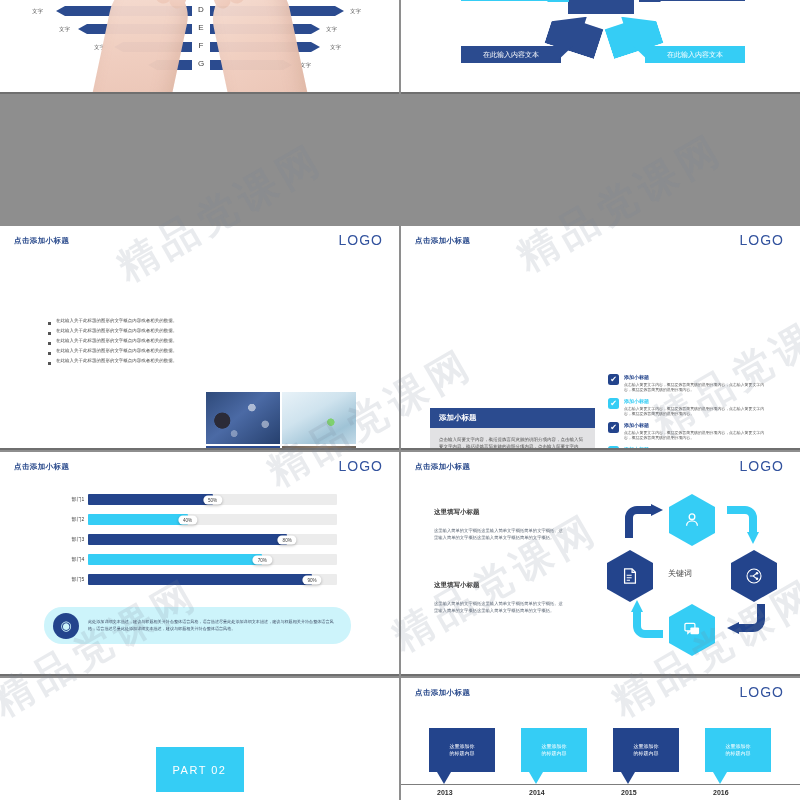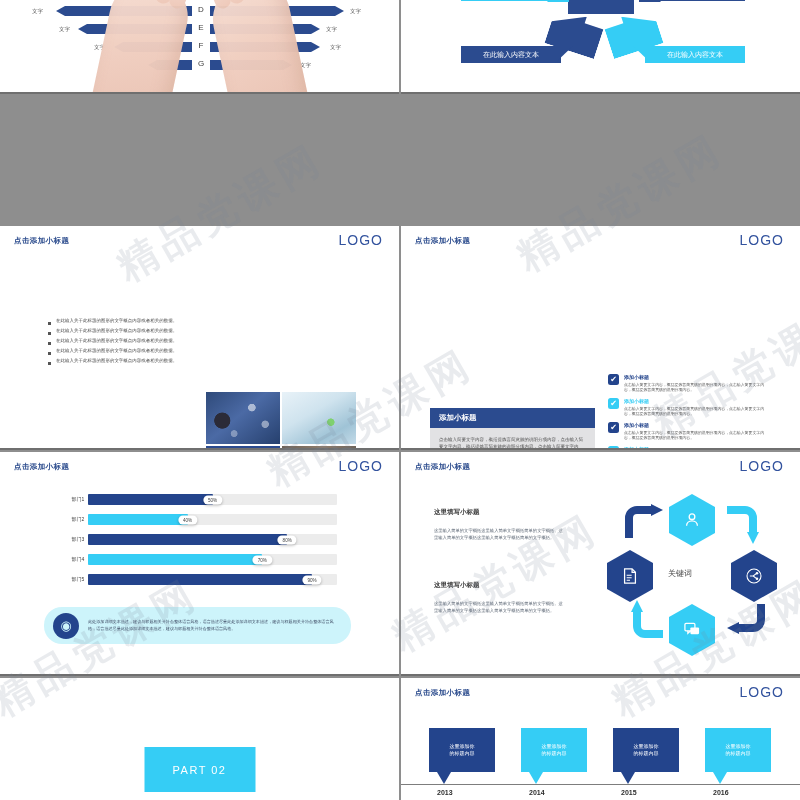--- a/index.html
+++ b/index.html
@@ -402,21 +402,21 @@
               <path d="M40 38H22a8 8 0 0 1-8-8V14" fill="none" stroke="#35cdf5" stroke-width="8"></path>
               <path d="M8 16l6-12 6 12z" fill="#35cdf5"></path>
             </svg>
       </div>
     </div>
 
     <div class="hr-bottom"></div>
   </div>
 
   <div class="slide">
-    <div class="part-box" style="top:69px;width:111px;height:45px;">
+    <div class="part-box" style="top:69px;width:88px;height:45px;">
       <span>PART 02</span>
     </div>
     <div class="part-sub" style="top:120px;">添加标题</div>
 
   </div>
 
   <div class="slide">
     <div class="s-title">点击添加小标题</div>
     <div class="s-logo">LOGO</div>
 

